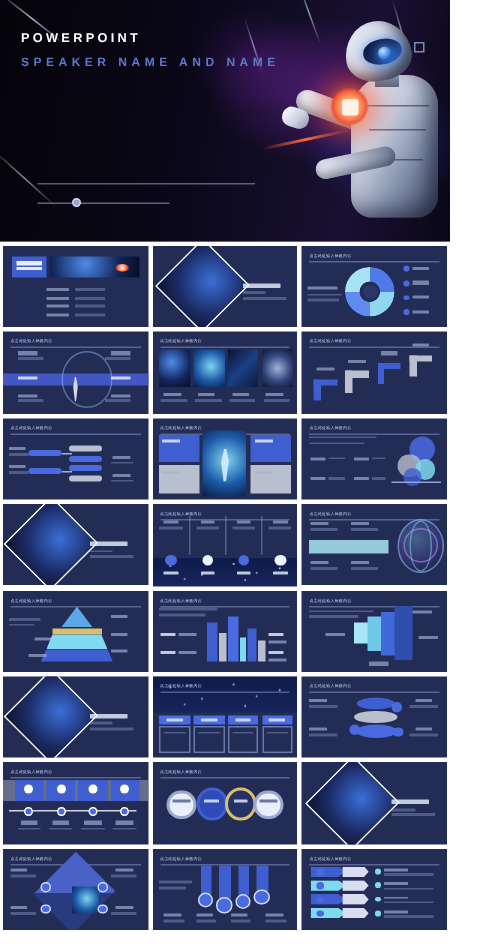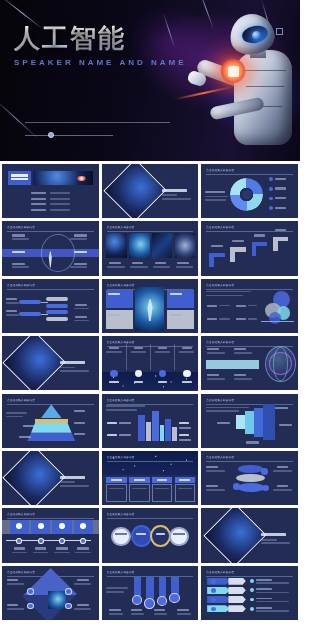--- a/index.html
+++ b/index.html
@@ -143,21 +143,21 @@
     <div class="r-visor"></div>
     <div class="r-eye"></div>
     <div class="r-arm2"></div>
     <div class="r-hand"></div>
     <div class="beam"></div>
     <div class="glow"></div>
     <div class="glow-core"></div>
   </div>
 
   <div class="hero-txt">
-    <div class="t2">人工智能</div>
+    <div class="kicker">POWERPOINT</div>
     <div class="t3">SPEAKER NAME AND NAME</div>
   </div>
 </div>
 
 <div class="grid">
 
   <div class="slide">
     <div class="blk accent" style="left:6%;top:12%;width:24%;height:26%;"></div>
     <div class="blk" style="left:9%;top:19%;width:18%;height:4%;background:rgba(255,255,255,.9)"></div>
     <div class="blk" style="left:9%;top:26%;width:18%;height:4%;background:rgba(255,255,255,.9)"></div>

